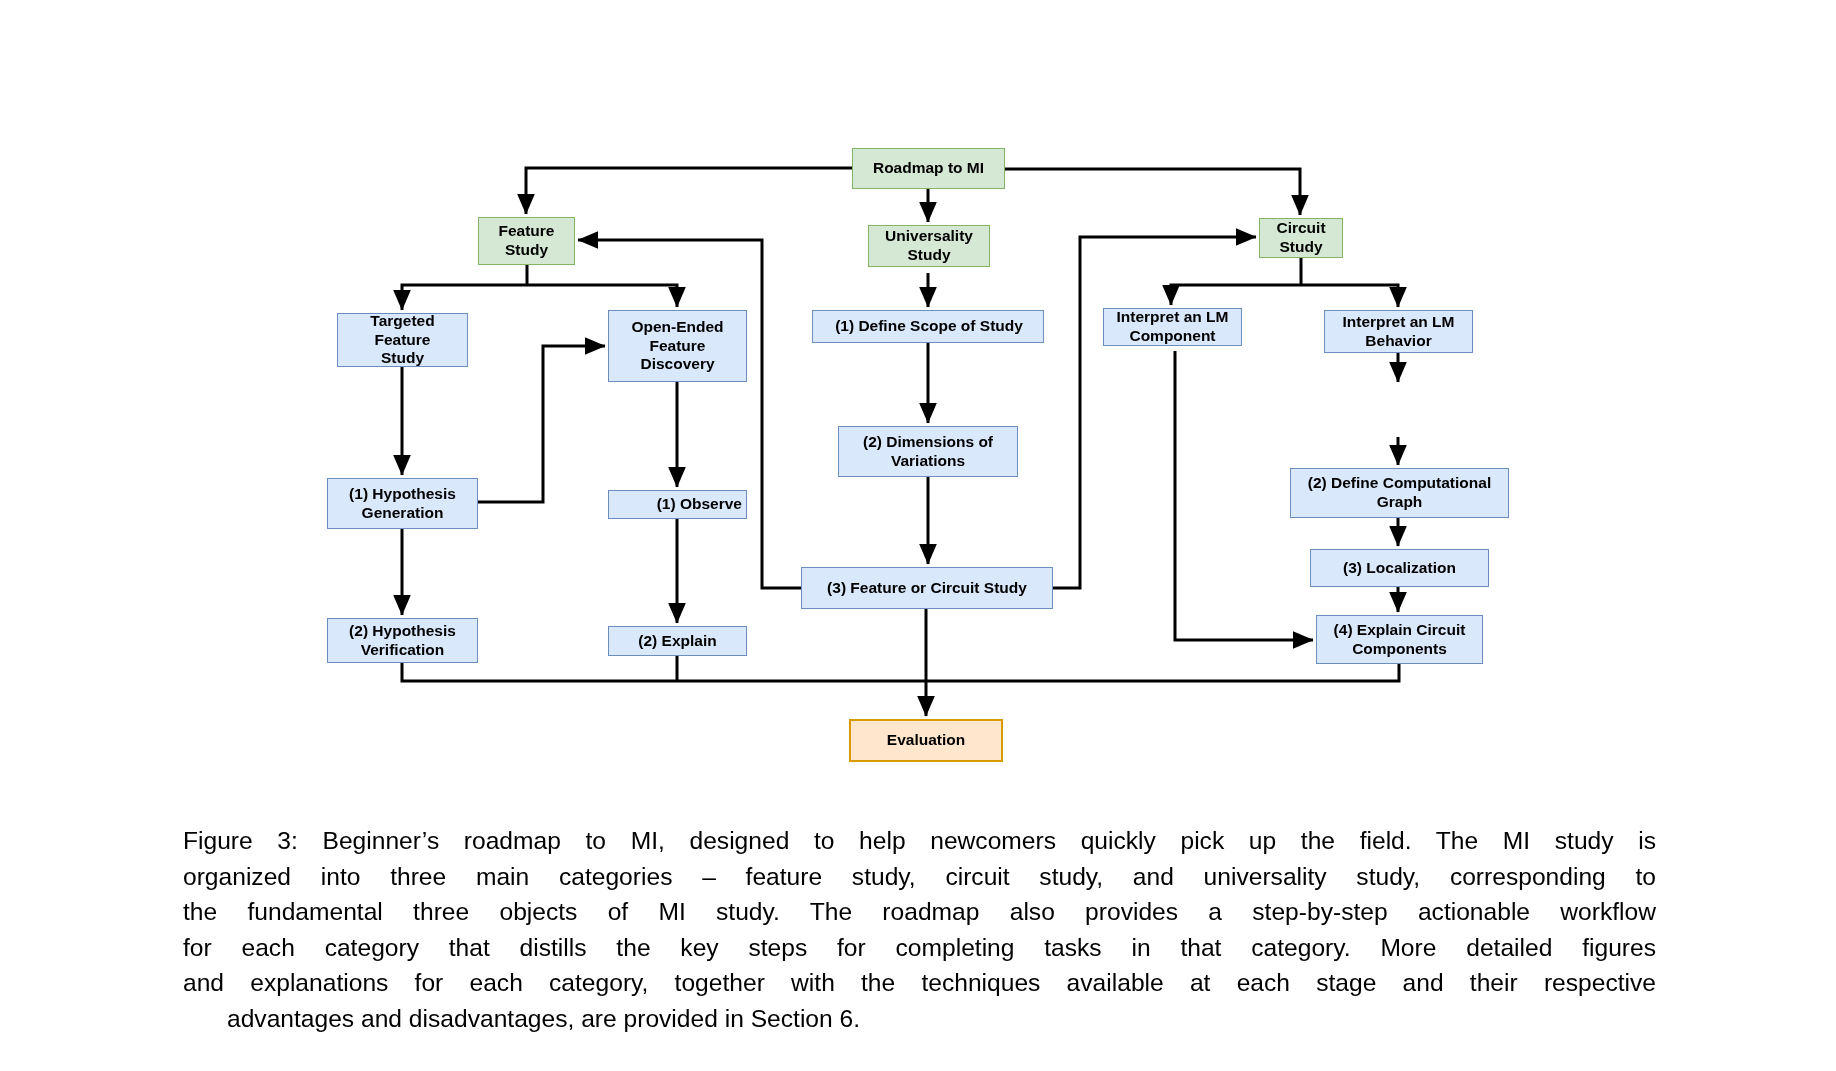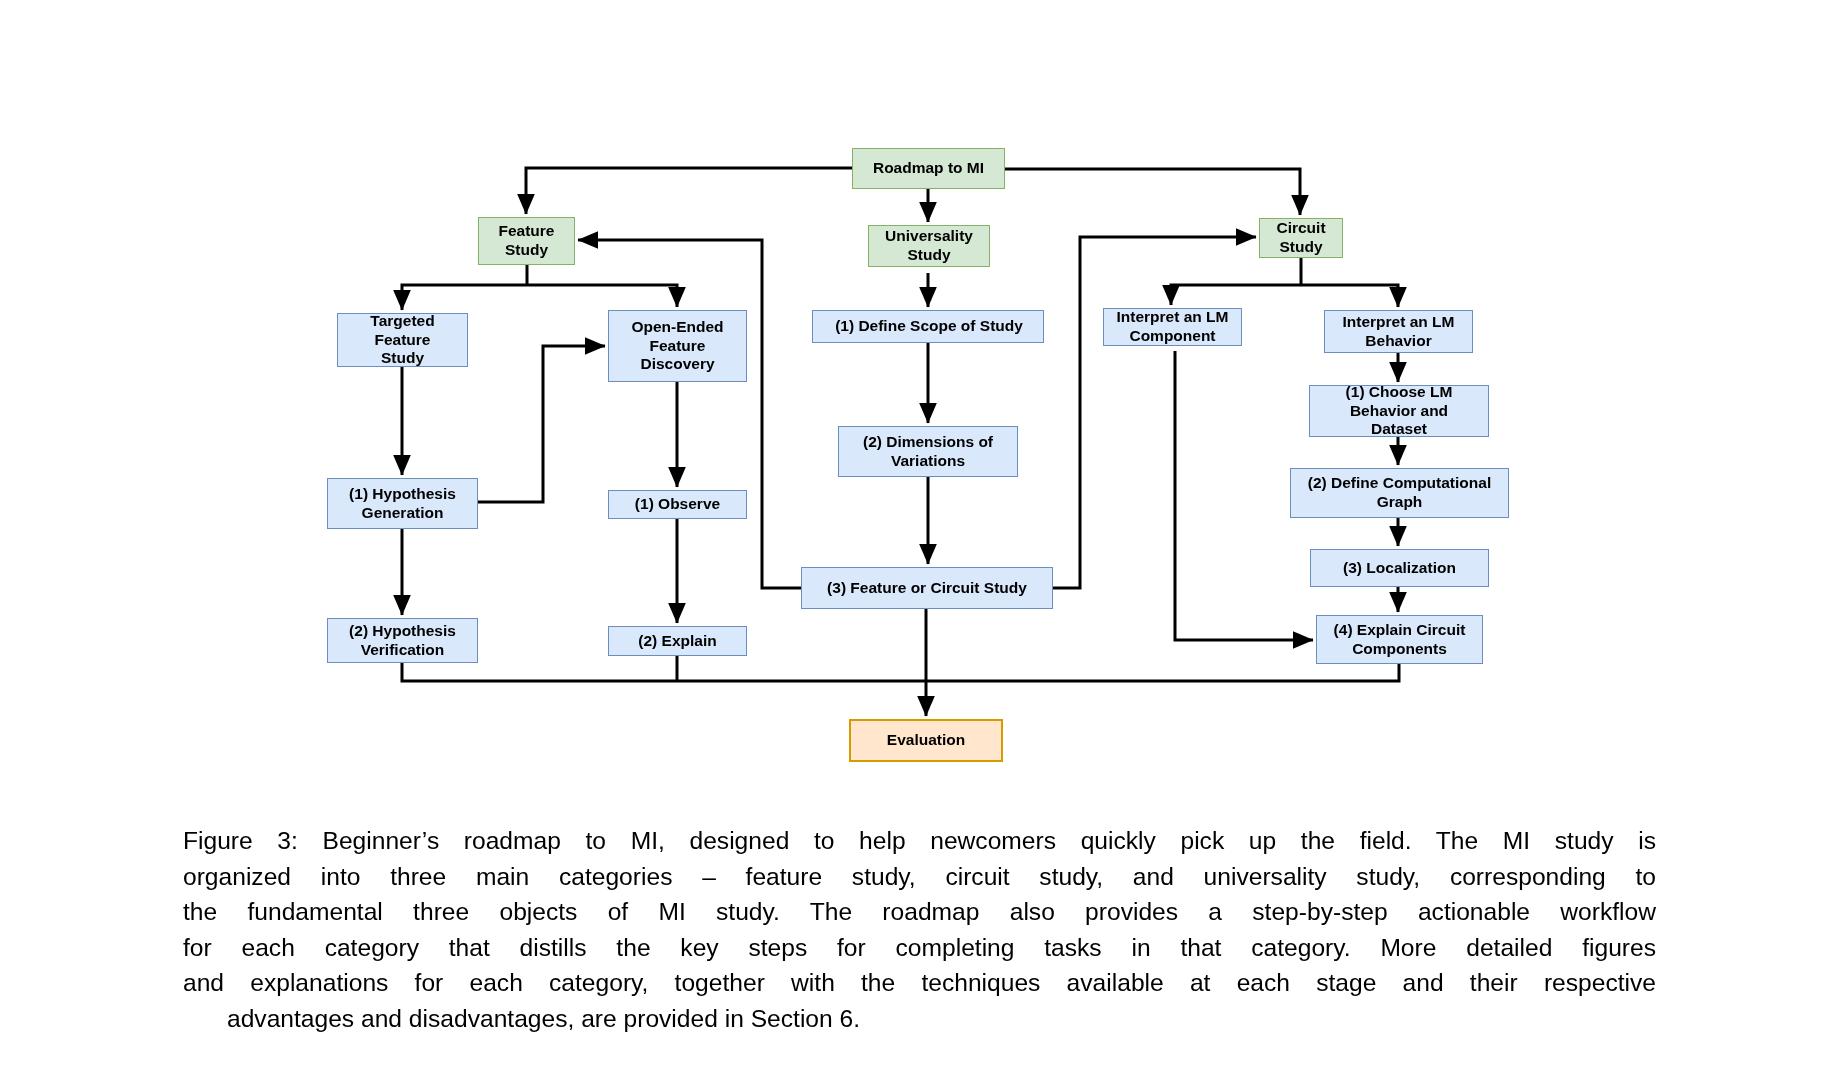--- a/index.html
+++ b/index.html
@@ -78,21 +78,21 @@
 
   <div class="node" style="left:337px;top:313px;width:131px;height:54px;padding:0 14px;">
       <span>Targeted Feature Study</span>
     </div>
   <div class="node" style="left:608px;top:310px;width:139px;height:72px;padding:0 18px;">
       <span>Open-Ended Feature Discovery</span>
     </div>
   <div class="node" style="left:327px;top:478px;width:151px;height:51px;">
       <span>(1) Hypothesis Generation</span>
     </div>
-  <div class="node" style="left:608px;top:490px;width:139px;height:29px;">
+  <div class="node" style="left:608px;top:490px;width:139px;height:29px;justify-content:flex-end;">
       <span>(1) Observe</span>
     </div>
   <div class="node" style="left:327px;top:618px;width:151px;height:45px;">
       <span>(2) Hypothesis Verification</span>
     </div>
   <div class="node" style="left:608px;top:626px;width:139px;height:30px;">
       <span>(2) Explain</span>
     </div>
 
   <div class="node" style="left:812px;top:310px;width:232px;height:33px;padding-left:6px;">
@@ -103,23 +103,20 @@
     </div>
   <div class="node" style="left:801px;top:567px;width:252px;height:42px;">
       <span>(3) Feature or Circuit Study</span>
     </div>
 
   <div class="node" style="left:1103px;top:308px;width:139px;height:38px;">
       <span>Interpret an LM Component</span>
     </div>
   <div class="node" style="left:1324px;top:310px;width:149px;height:43px;">
       <span>Interpret an LM Behavior</span>
-    </div>
-  <div class="node" style="left:1309px;top:385px;width:180px;height:52px;padding:0 12px;">
-      <span>(1) Choose LM Behavior and Dataset</span>
     </div>
   <div class="node" style="left:1290px;top:468px;width:219px;height:50px;">
       <span>(2) Define Computational Graph</span>
     </div>
   <div class="node" style="left:1310px;top:549px;width:179px;height:38px;">
       <span>(3) Localization</span>
     </div>
   <div class="node" style="left:1316px;top:615px;width:167px;height:49px;">
       <span>(4) Explain Circuit Components</span>
     </div>

